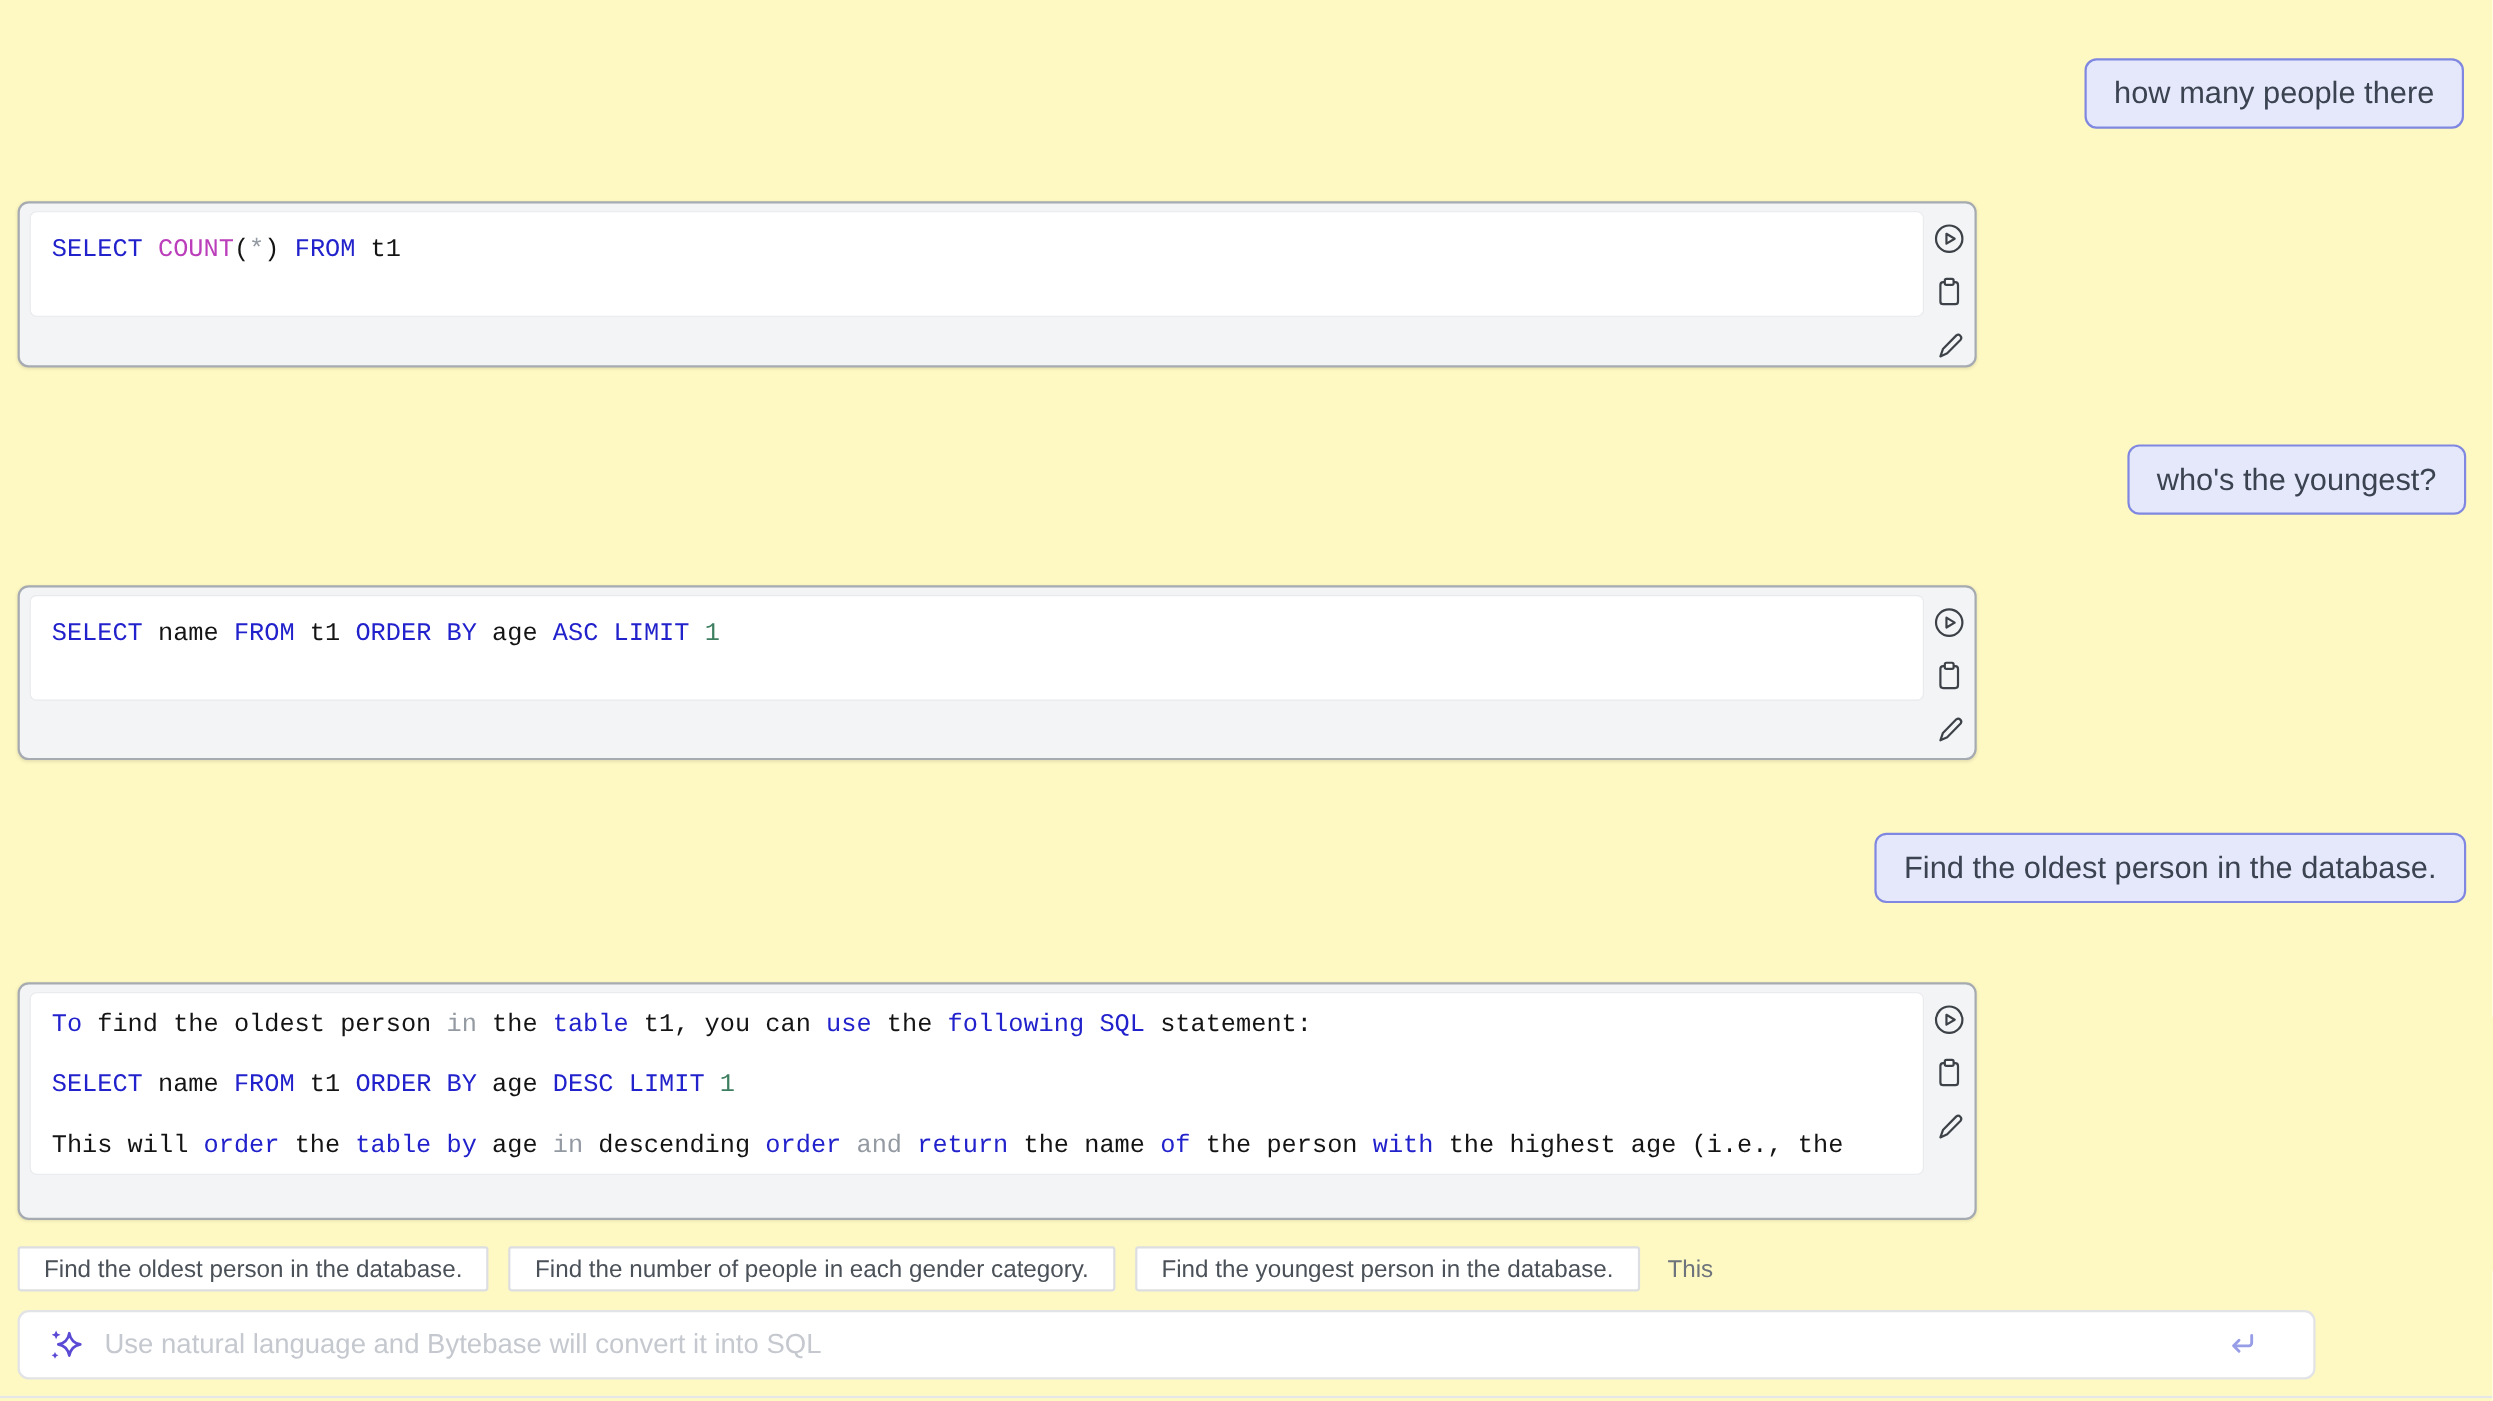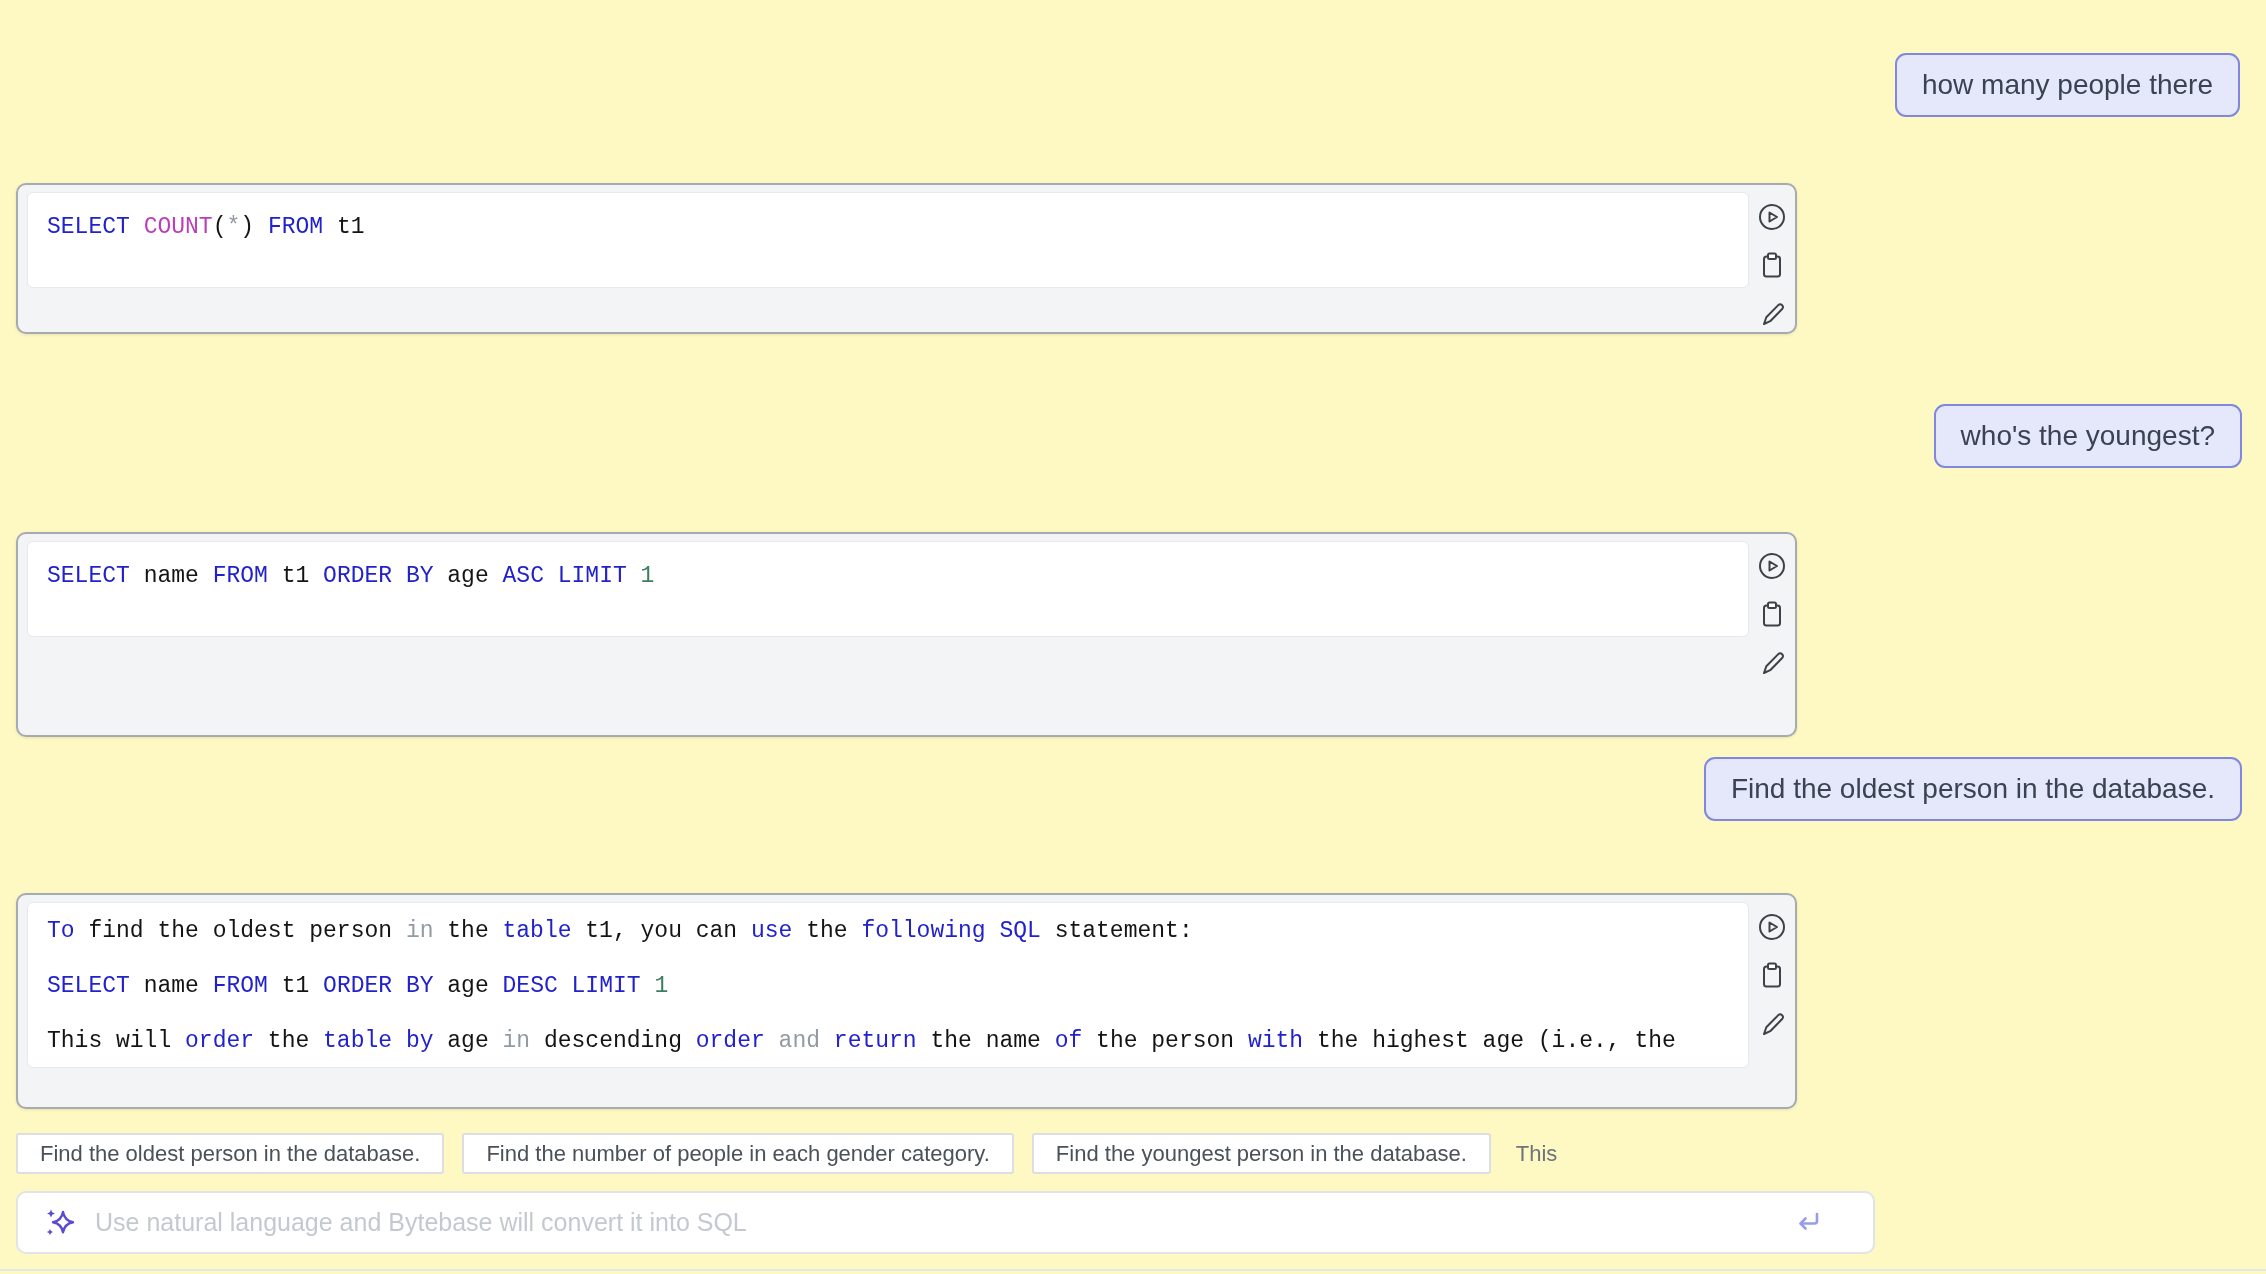--- a/index.html
+++ b/index.html
@@ -20,21 +20,21 @@
     color:var(--bubble-text);font-size:28px;padding:0 25px;white-space:nowrap;}
   .bubble.b1{top:53px;right:26px;}
   .bubble.b2{top:404px;right:24px;margin-left:36px;}
   .bubble.b3{top:757px;right:24px;}
 
   
   .sqlblock{position:absolute;left:16px;width:1781px;box-sizing:border-box;
     background:var(--block-bg);border:2px solid var(--block-border);border-radius:10px;
     box-shadow:0 1px 3px rgba(0,0,0,.10);}
   .sqlblock.s1{top:183px;height:151px;}
-  .sqlblock.s2{top:532px;height:205px;}
+  .sqlblock.s2{top:532px;height:159px;}
   .sqlblock.s3{top:893px;height:216px;}
   .code-card{position:absolute;left:9px;top:7px;right:46px;box-sizing:border-box;
     background:#fff;border:1px solid var(--card-border);border-radius:6px;
     padding:0 19px;overflow:hidden;}
   .s1 .code-card,.s2 .code-card{height:96px;}
   .s3 .code-card{height:166px;padding-top:8px;}
   .code-line{font-family:Liberation Mono, monospace;font-size:23px;color:var(--code-text);
     white-space:pre;line-height:40px;}
   .s1 .code-line,.s2 .code-line{margin-top:14px;}
   .s3 .code-line + .code-line{margin-top:15px;}
@@ -49,21 +49,21 @@
   
   .suggestions{position:absolute;left:16px;top:1133px;display:flex;align-items:center;gap:18px;}
   .sugg{box-sizing:border-box;height:41px;background:#fff;border:2px solid var(--suggestion-border);
     border-radius:3px;color:var(--suggestion-text);font-size:22px;padding:0 22px;
     display:flex;align-items:center;white-space:nowrap;cursor:pointer;
     font-family:"Liberation Sans",sans-serif;}
   .more{border:none;background:transparent;color:var(--more-text);font-size:22px;
     padding:0 0 0 7px;cursor:pointer;font-family:"Liberation Sans",sans-serif;}
 
   
-  .composer{position:absolute;left:16px;top:1191px;width:1859px;height:63px;box-sizing:border-box;
+  .composer{position:absolute;left:16px;top:1191px;width:2089px;height:63px;box-sizing:border-box;
     background:#fff;border:2px solid var(--input-border);border-radius:10px;
     display:flex;align-items:center;padding:0 24px;}
   .composer .spark{flex:0 0 auto;margin-right:15px;display:flex;}
   .composer input{flex:1 1 auto;border:none;outline:none;background:transparent;
     font-size:25px;color:#333;font-family:"Liberation Sans",sans-serif;}
   .composer input::placeholder{color:var(--placeholder);}
   .return-btn{flex:0 0 auto;background:transparent;border:none;padding:0;margin:0 26px 0 12px;
     cursor:pointer;display:flex;}
 
   .bottom-divider{position:absolute;left:0;right:0;top:1269px;height:2px;background:var(--divider);}

